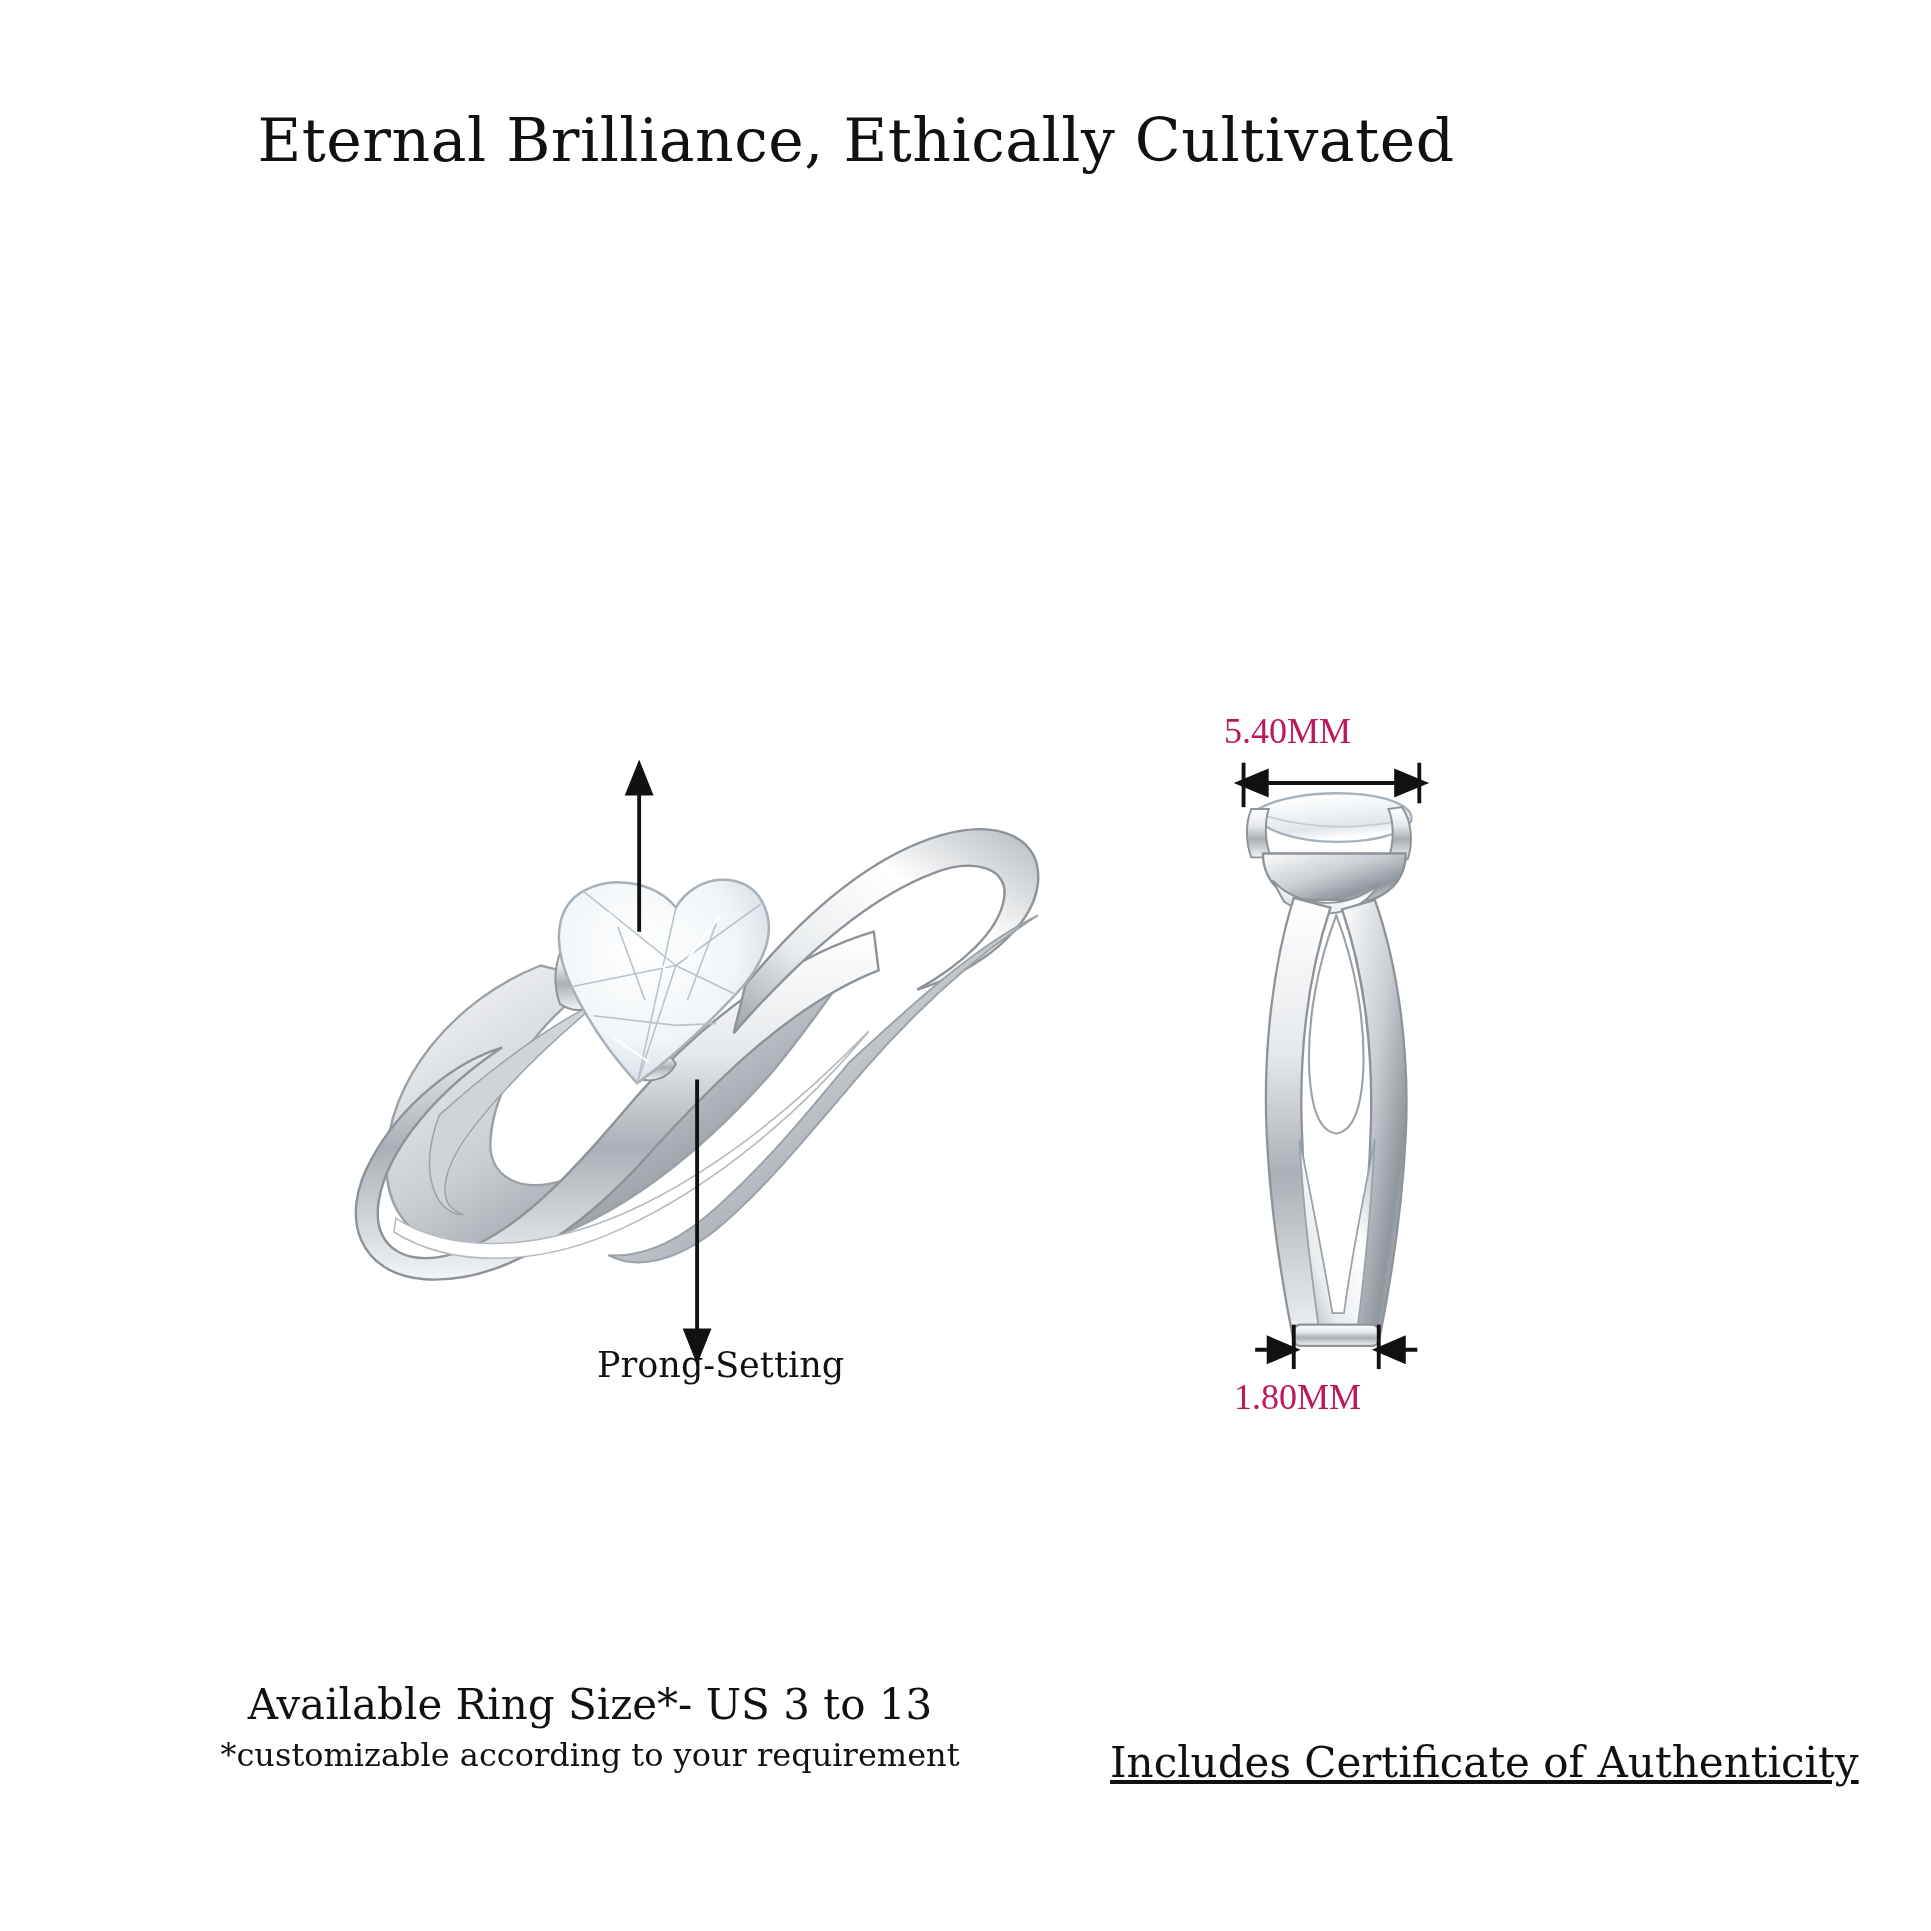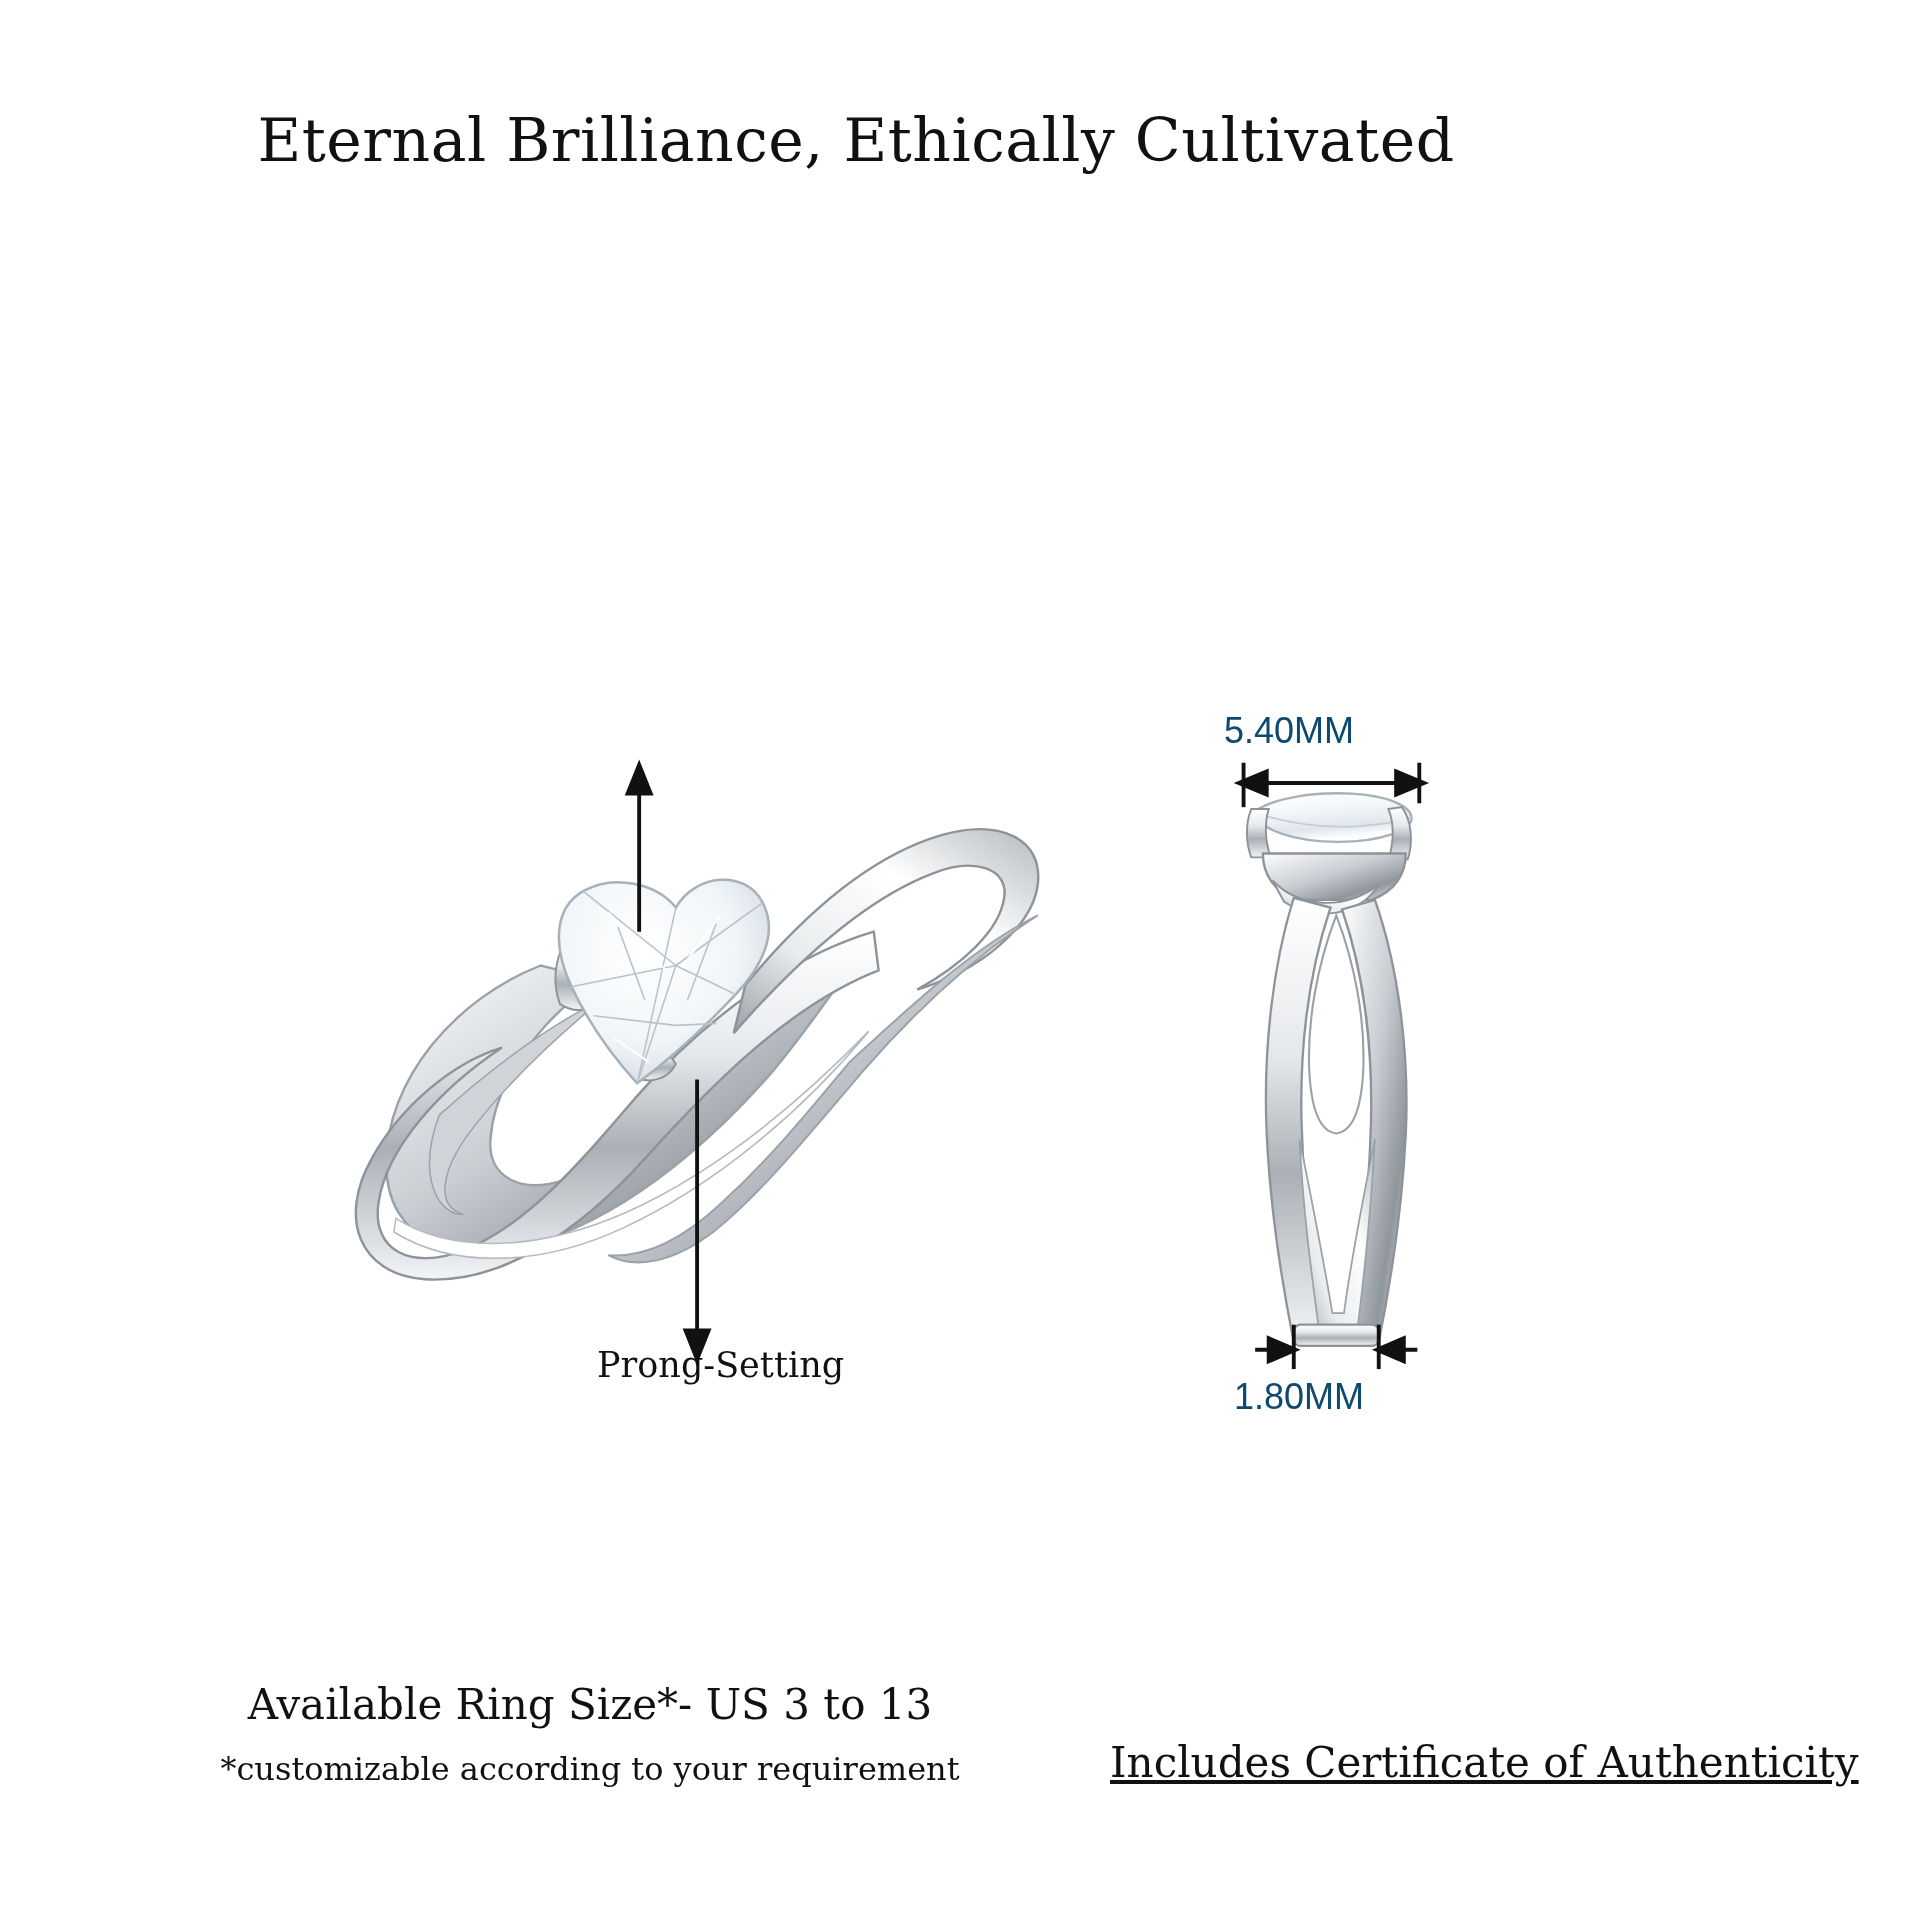--- a/index.html
+++ b/index.html
@@ -67,23 +67,23 @@
   .callout-bottom {
     left: 597px;
     top: 1344px;
     font-size: 35px;
     text-align: center;
   }
 
   
   .dim-label {
     position: absolute;
-    font-family: Liberation Sans, sans-serif;
+    font-family: Liberation Serif, serif;
     font-size: 36px;
-    color: #0c4a6e;
+    color: #be185d;
     white-space: pre;
   }
   .dim-top {
     left: 1224px;
     top: 710px;
   }
   .dim-bottom {
     left: 1234px;
     top: 1376px;
   }
@@ -96,21 +96,21 @@
     width: 772px;
     text-align: center;
     font-family: "DejaVu Serif", serif;
   }
   .footer-left .line1 {
     font-size: 42px;
     color: #111111;
     white-space: pre;
   }
   .footer-left .line2 {
-    margin-top: 21px;
+    margin-top: 7px;
     font-size: 32px;
     color: #111111;
     white-space: pre;
   }
   .footer-right {
     position: absolute;
     left: 1110px;
     top: 1738px;
     width: 734px;
     text-align: center;

